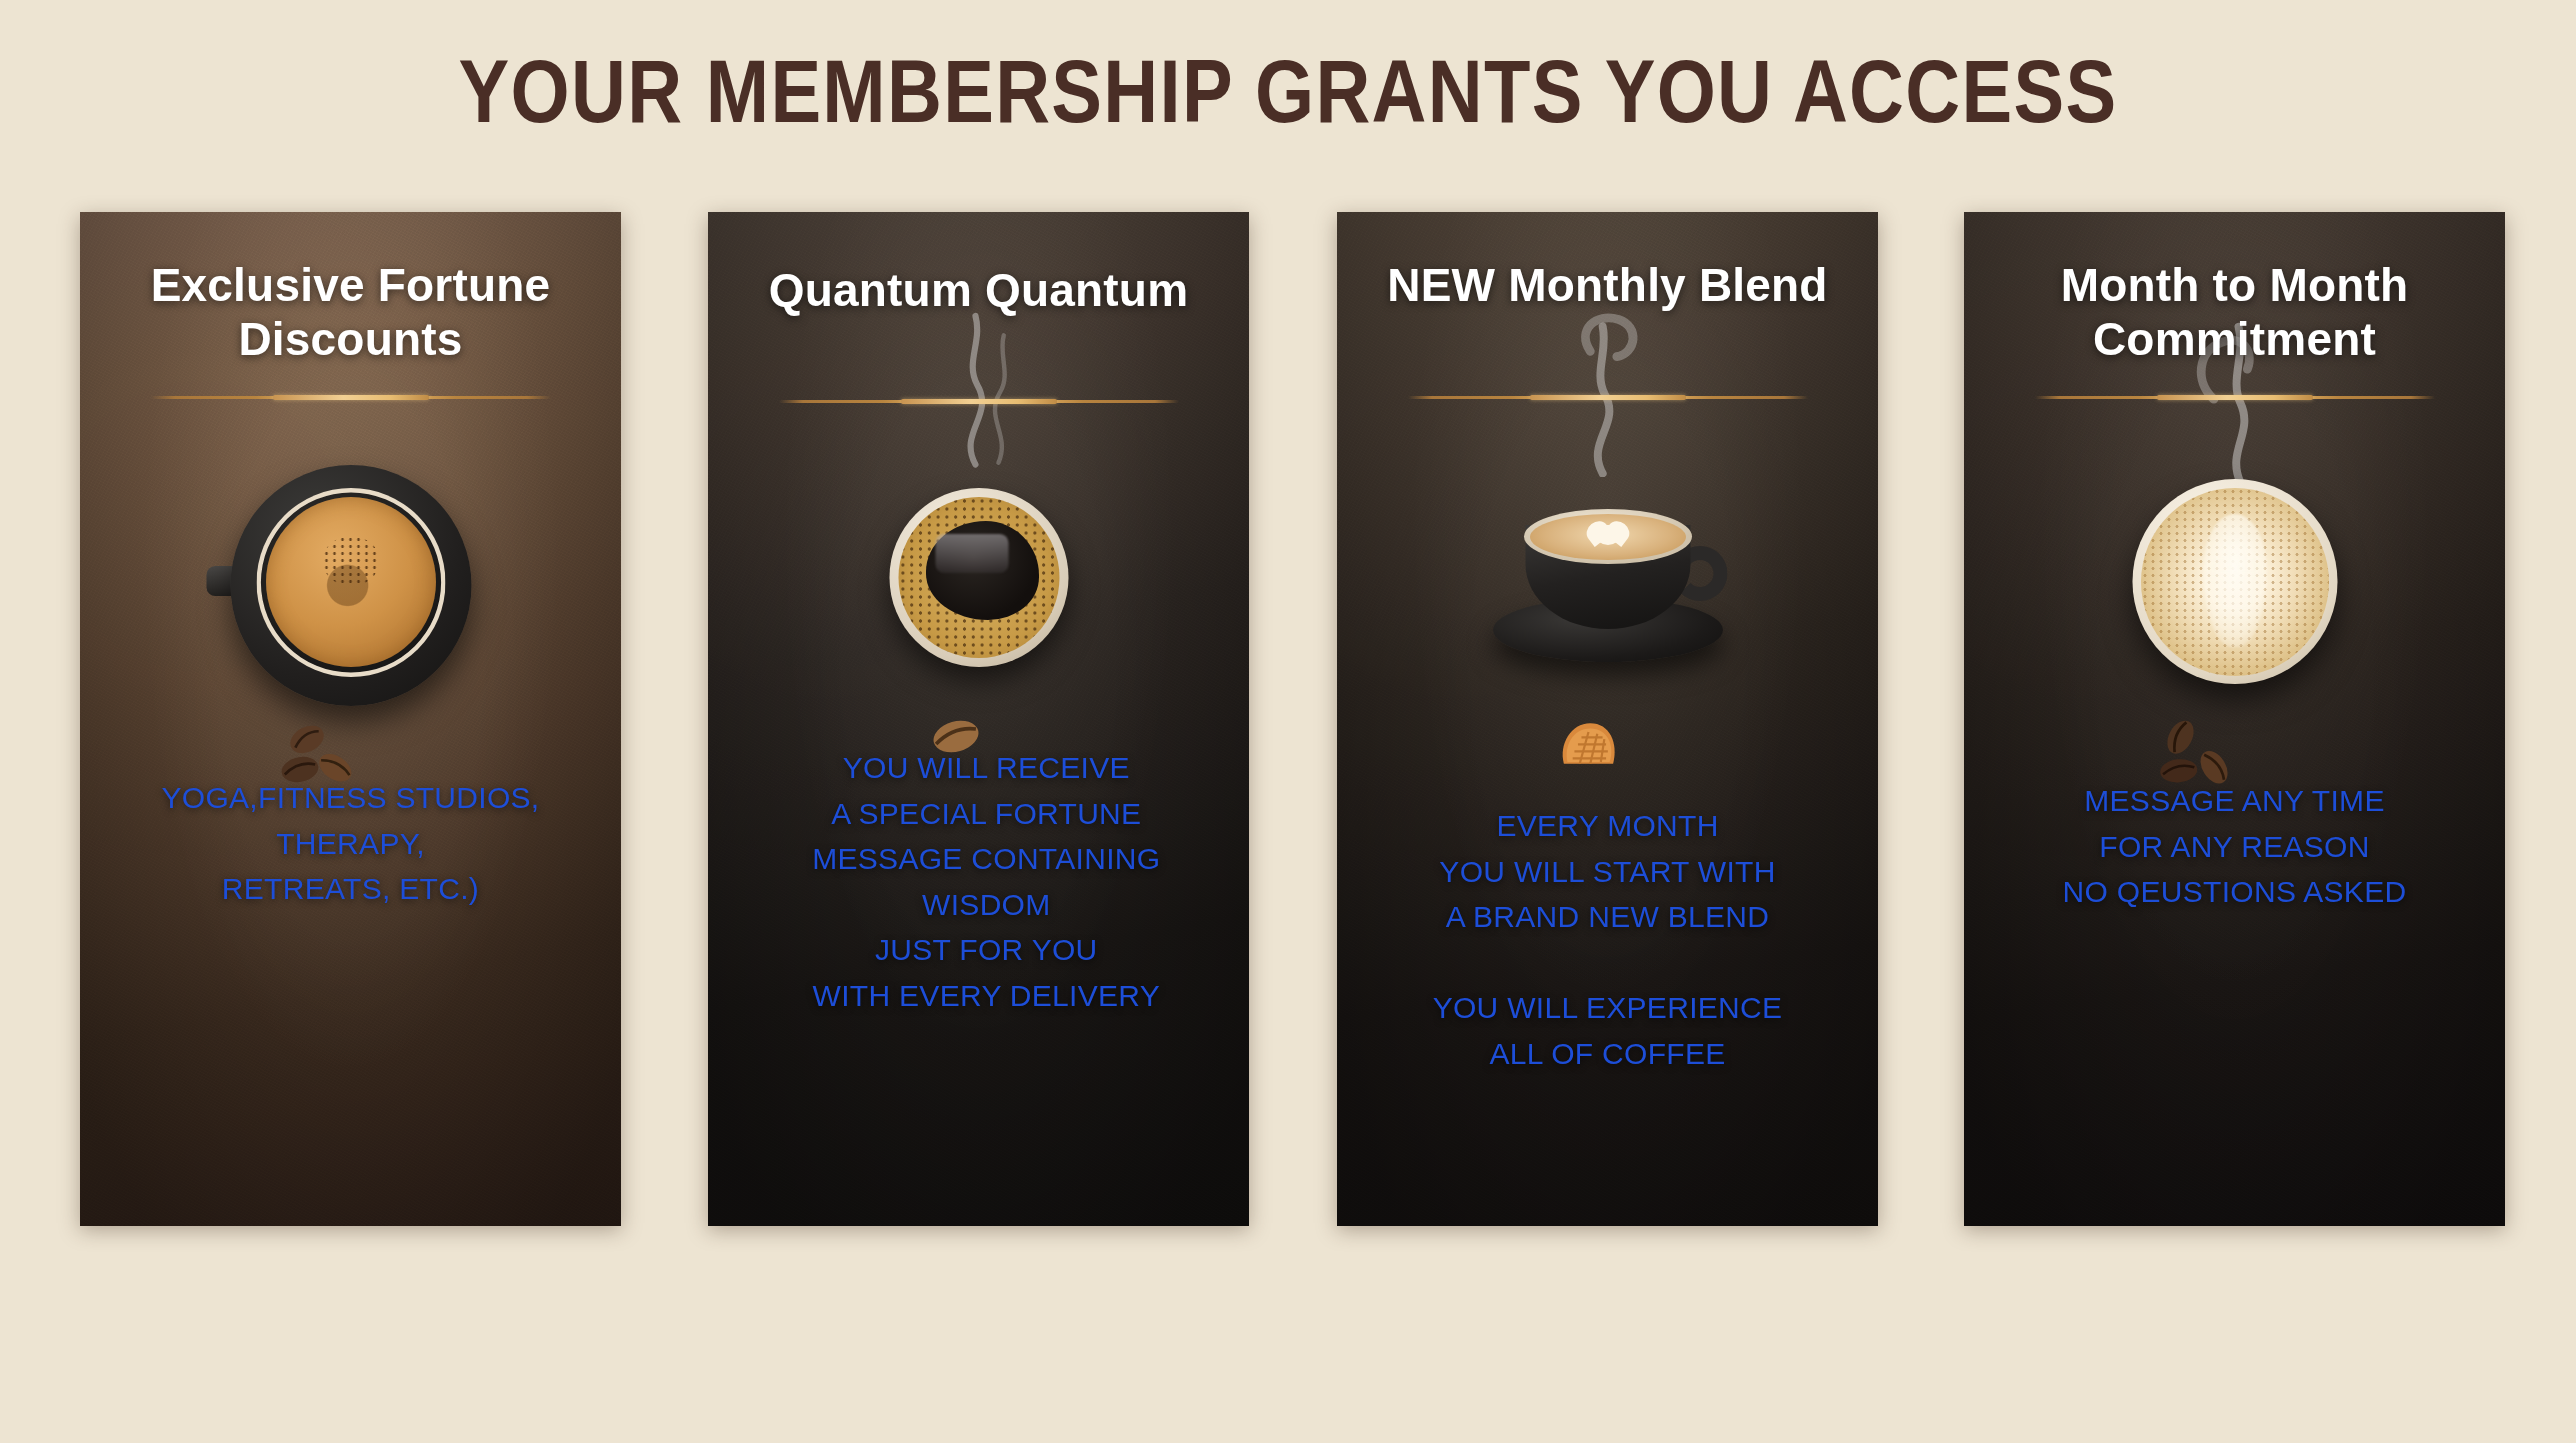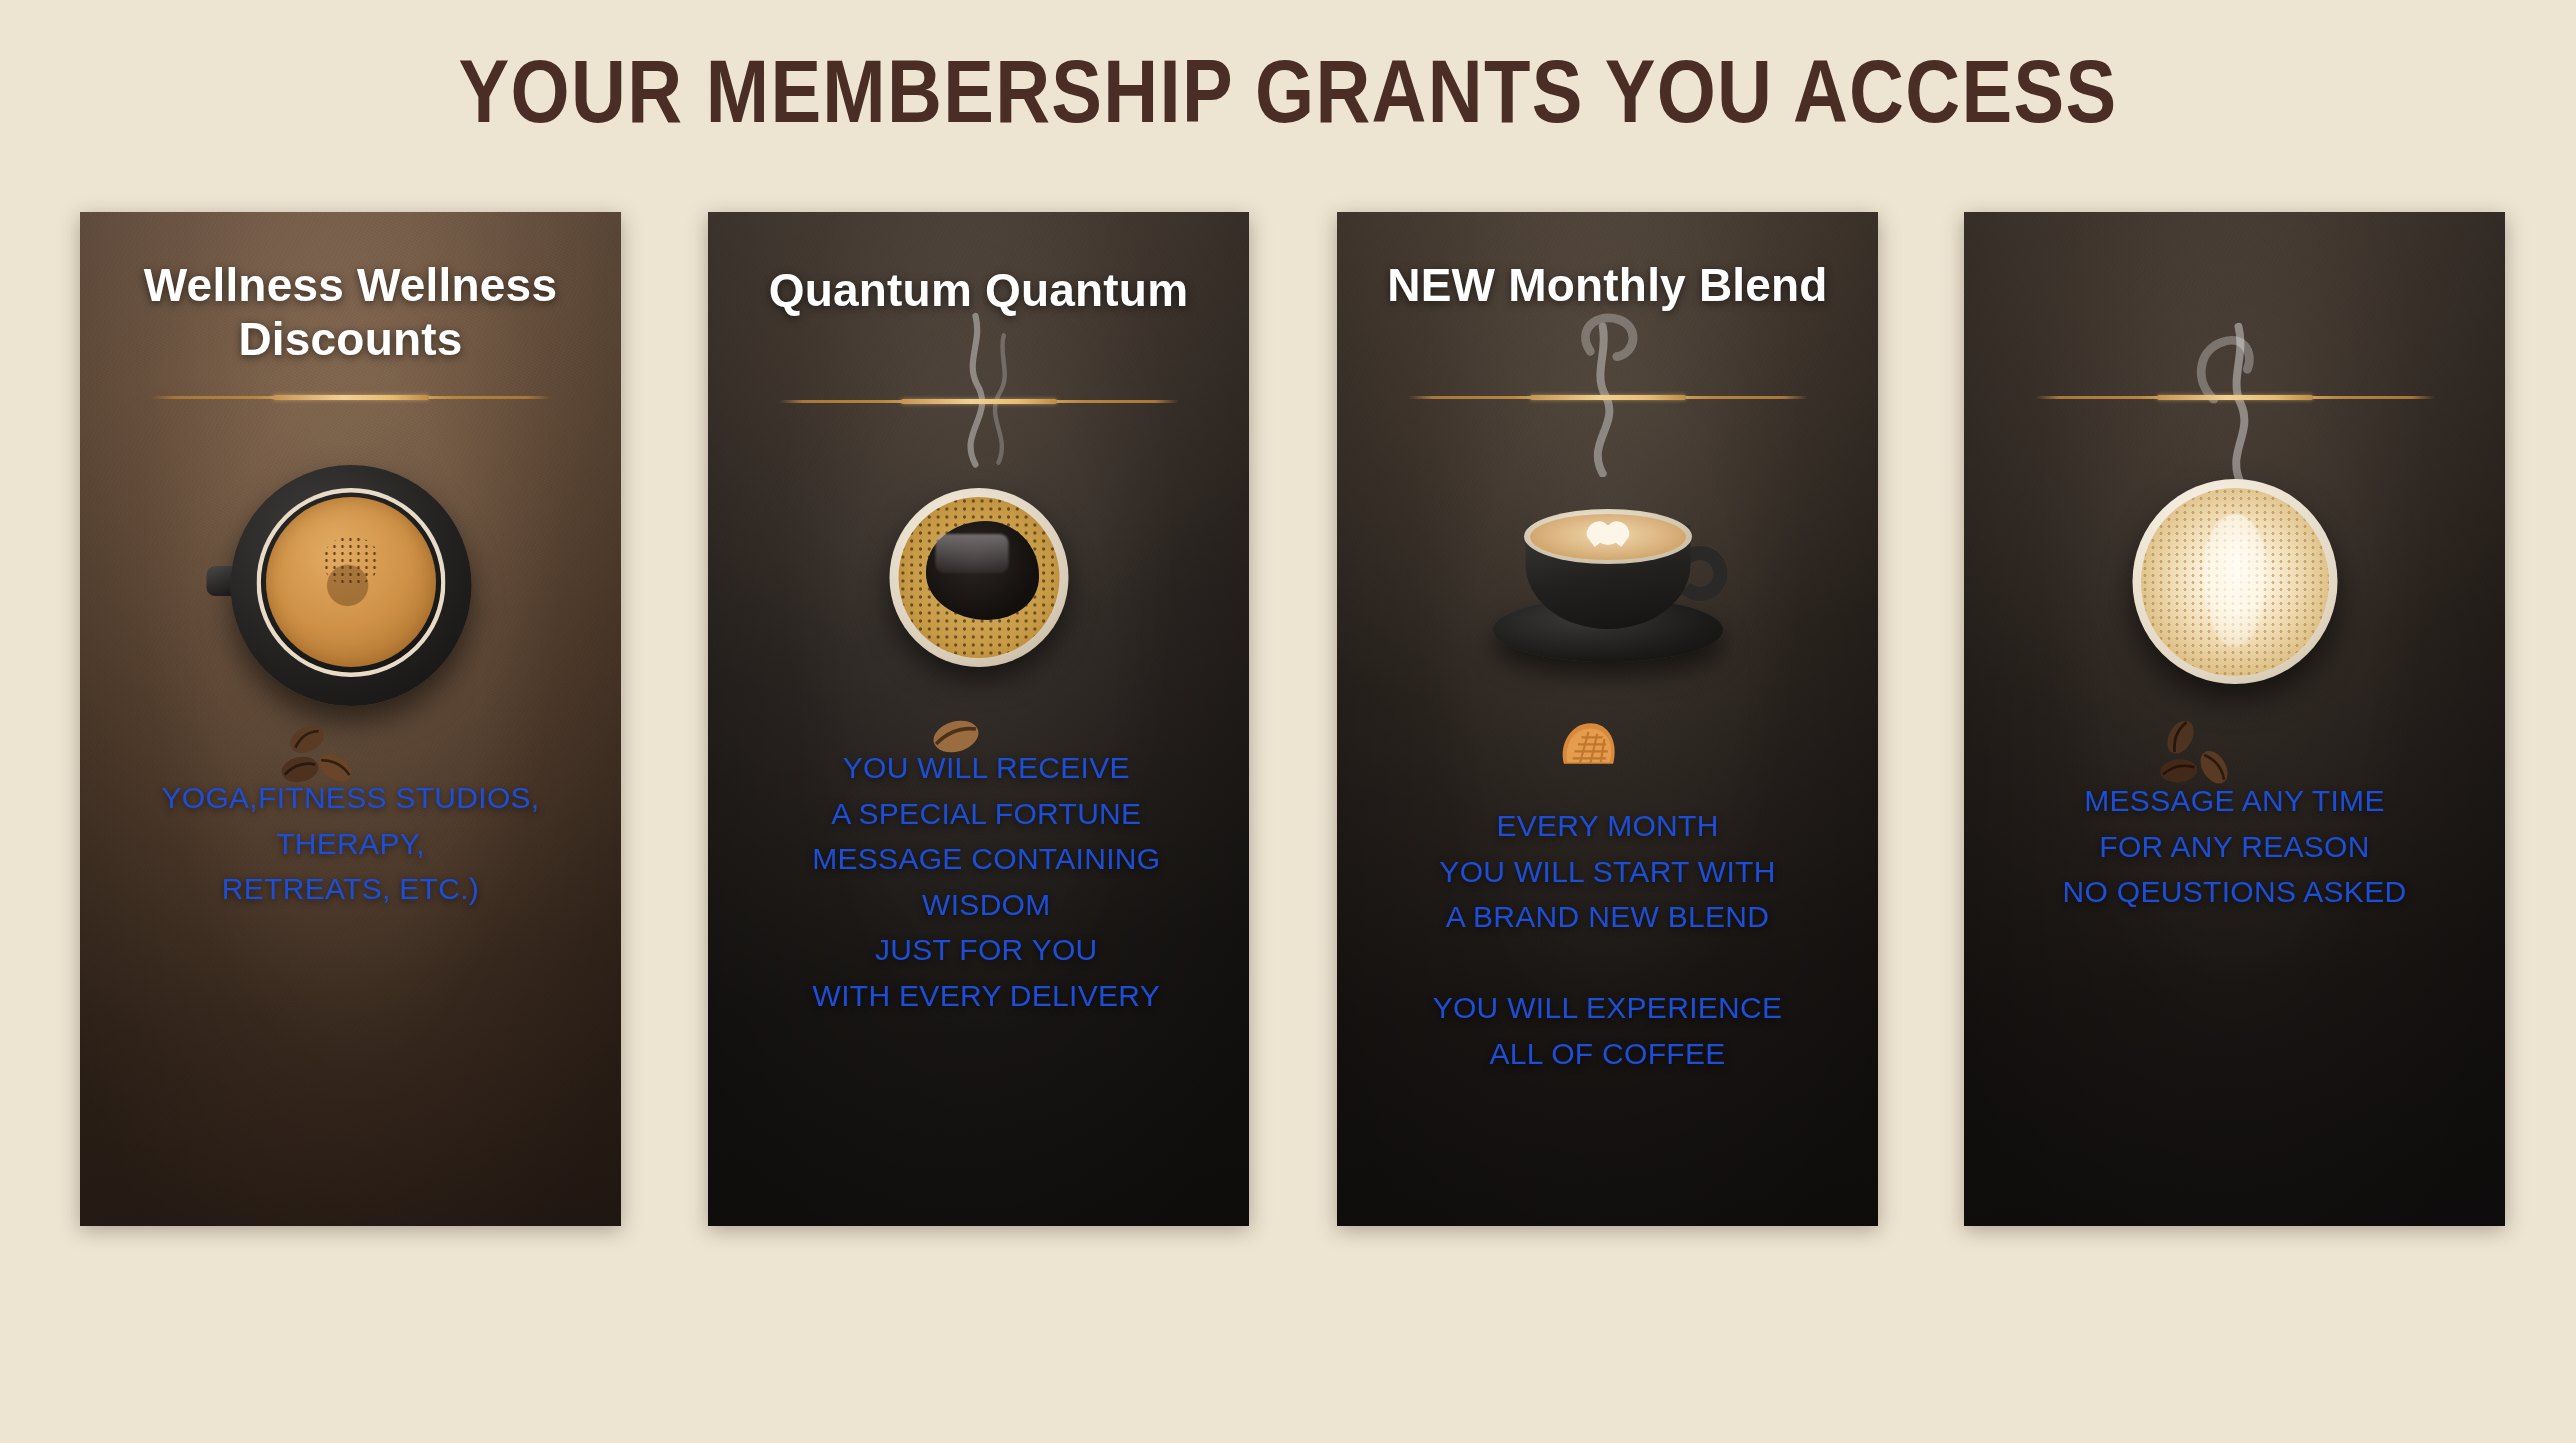--- a/index.html
+++ b/index.html
@@ -291,21 +291,21 @@
               <path d="M18 26 Q34 14 50 22" stroke="#2e1c10" stroke-width="3" fill="none" transform="rotate(-28 34 24)"></path>
               <ellipse cx="26" cy="58" rx="21" ry="14" fill="#4d3220" transform="rotate(-12 26 58)"></ellipse>
               <path d="M8 60 Q26 48 44 56" stroke="#2a180d" stroke-width="3" fill="none" transform="rotate(-12 26 58)"></path>
               <ellipse cx="66" cy="56" rx="20" ry="13" fill="#6a4529" transform="rotate(34 66 56)"></ellipse>
               <path d="M48 58 Q66 46 84 54" stroke="#32200f" stroke-width="3" fill="none" transform="rotate(34 66 56)"></path>
             </g>
           </svg>
         </div>
       </div>
 
-      <div class="card-head">Wellness Wellness Discounts</div>
+      <div class="card-head">Exclusive Fortune Discounts</div>
       <div class="divider"></div>
       <div class="card-body">YOGA,FITNESS STUDIOS,
 THERAPY,
 RETREATS, ETC.)</div>
     </div>
 
     <div class="card card-2">
       <div class="bg bg-2"></div>
       <div class="grain"></div>
       <div class="vignette"></div>
@@ -408,20 +408,21 @@
               <path d="M12 28 Q30 16 48 24" stroke="#271609" stroke-width="3" fill="none" transform="rotate(-62 30 26)"></path>
               <ellipse cx="28" cy="64" rx="21" ry="13" fill="#43291a" transform="rotate(-6 28 64)"></ellipse>
               <path d="M10 66 Q28 54 46 62" stroke="#23130a" stroke-width="3" fill="none" transform="rotate(-6 28 64)"></path>
               <ellipse cx="68" cy="60" rx="20" ry="13" fill="#5a3a23" transform="rotate(58 68 60)"></ellipse>
               <path d="M50 62 Q68 50 86 58" stroke="#2c1a0c" stroke-width="3" fill="none" transform="rotate(58 68 60)"></path>
             </g>
           </svg>
         </div>
       </div>
 
+      <div class="card-head">Month to Month Commitment</div>
       <div class="divider"></div>
       <div class="card-body">MESSAGE ANY TIME
 FOR ANY REASON
 NO QEUSTIONS ASKED</div>
     </div>
 
   </div>
 </div>
 
 

